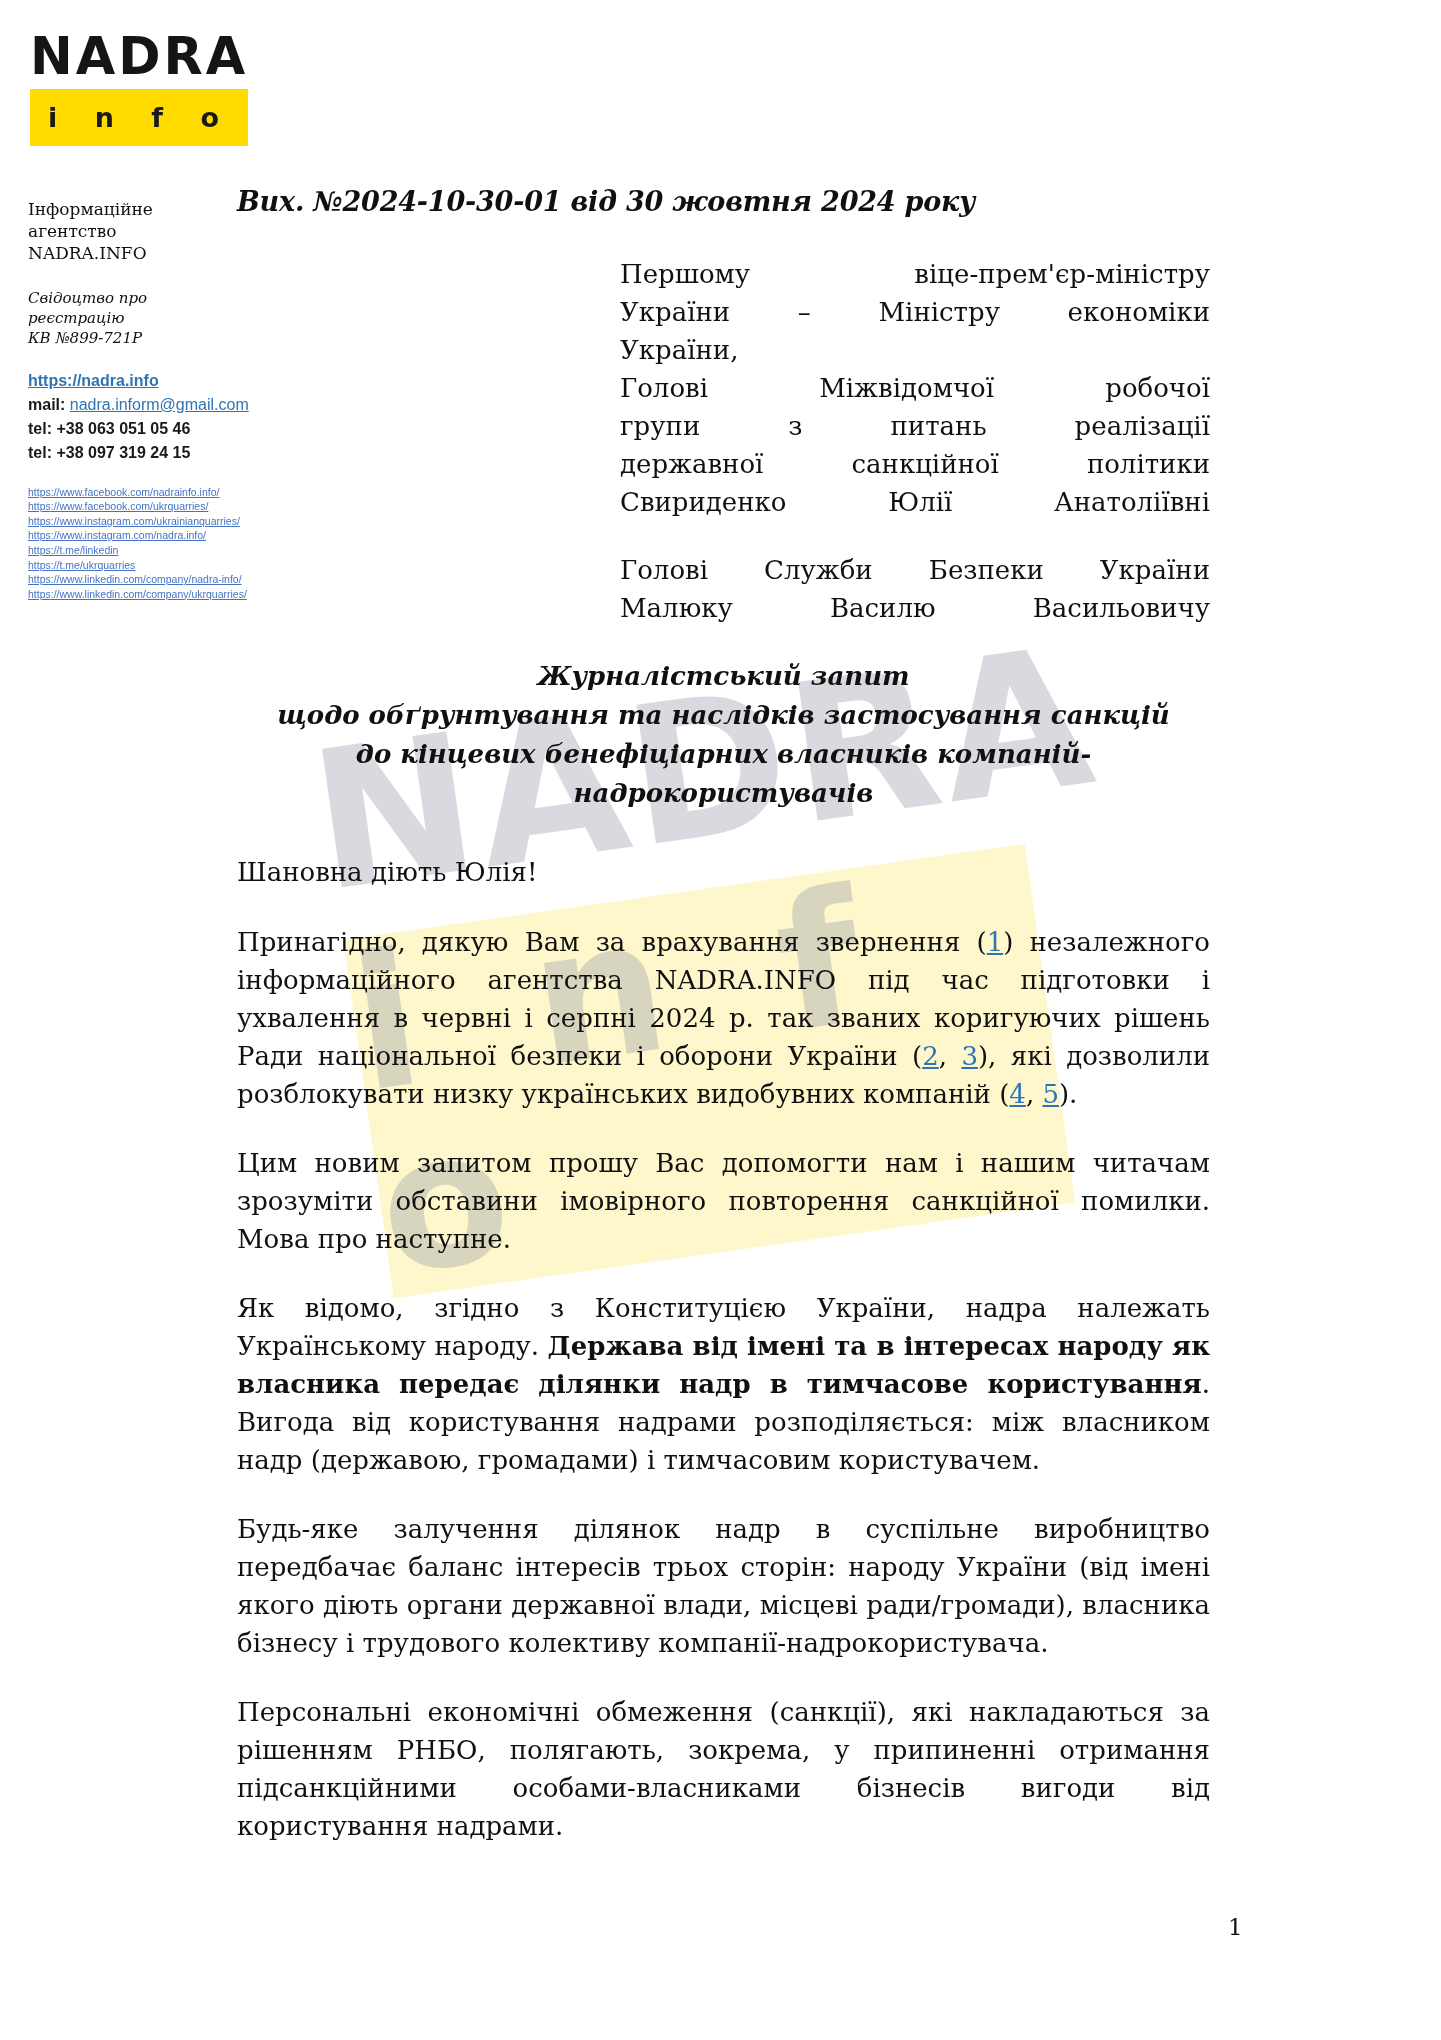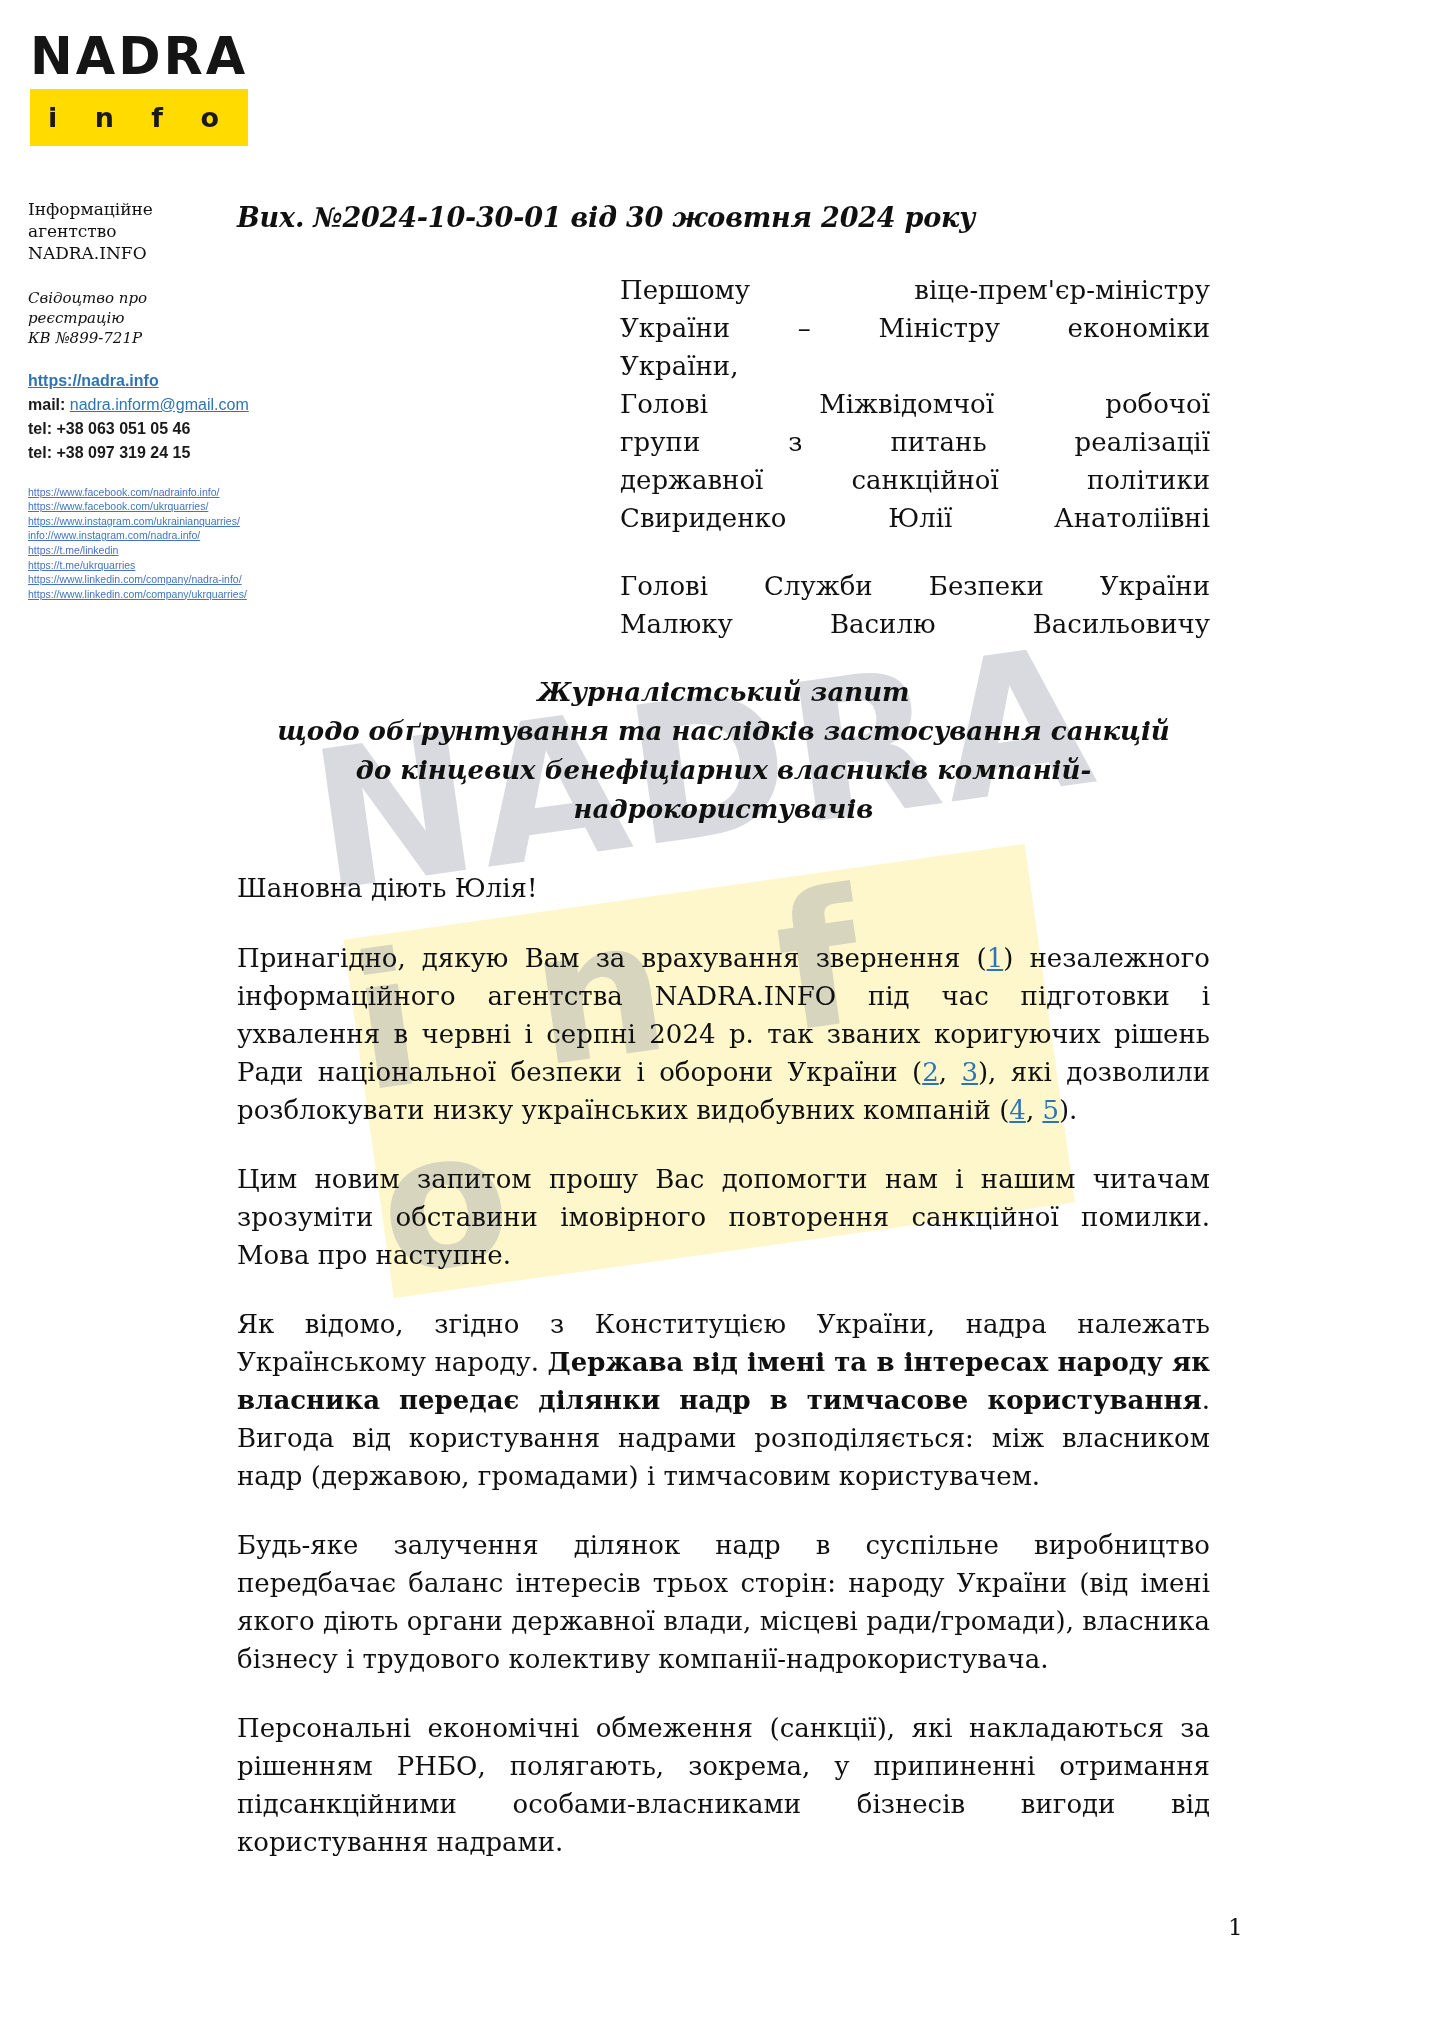--- a/index.html
+++ b/index.html
@@ -27,21 +27,21 @@
   .cert{margin-top:24px;font-style:italic;font-size:15px;line-height:1.34;}
   .contact{margin-top:20px;font-family:"Liberation Sans","DejaVu Sans",sans-serif;font-size:16px;line-height:1.5;
            font-weight:700;color:#1a1a1a;white-space:nowrap;}
   .contact a{color:var(--link,#2E74B5);text-decoration:underline;}
   .contact .site{font-weight:700;}
   .contact .maillink{font-weight:400;}
   .socials{margin-top:20px;font-family:"Liberation Sans","DejaVu Sans",sans-serif;font-size:10.5px;line-height:14.6px;}
   .socials a{display:block;color:var(--linkLight,#4472C4);text-decoration:underline;white-space:nowrap;}
 
   
-  .content{position:absolute;left:237px;top:202px;width:973px;z-index:1;}
+  .content{position:absolute;left:237px;top:186px;width:973px;z-index:1;}
   .ref-line{font-size:27px;font-weight:700;font-style:italic;letter-spacing:-0.2px;}
   .addressee{margin-top:38px;margin-left:383px;width:590px;font-size:26px;line-height:38px;}
   .a-line{text-align:left;}
   .a-line.just{text-align:justify;text-align-last:justify;}
   .a-line.bold{font-weight:400;}
   .a-line.gap{margin-top:30px;}
   .doc-title{margin-top:30px;text-align:center;font-style:italic;font-weight:700;font-size:26px;line-height:39px;}
   .greeting{margin-top:40px;font-size:26px;line-height:39px;}
   .para{margin:31px 0 0 0;font-size:26px;line-height:38px;text-align:justify;}
   .para a{color:var(--link,#2E74B5);text-decoration:underline;}
@@ -77,21 +77,21 @@
     <div class="contact">
       <div><a class="site" href="#">https://nadra.info</a></div>
       <div><span>mail: </span><a class="maillink" href="#">nadra.inform@gmail.com</a></div>
       <div>tel: +38 063 051 05 46</div>
       <div>tel: +38 097 319 24 15</div>
     </div>
     <div class="socials" id="socials">
         <a href="#">https://www.facebook.com/nadrainfo.info/</a>
         <a href="#">https://www.facebook.com/ukrquarries/</a>
         <a href="#">https://www.instagram.com/ukrainianquarries/</a>
-        <a href="#">info://www.instagram.com/nadra.info/</a>
+        <a href="#">https://www.instagram.com/nadra.info/</a>
         <a href="#">https://t.me/linkedin</a>
         <a href="#">https://t.me/ukrquarries</a>
         <a href="#">https://www.linkedin.com/company/nadra-info/</a>
         <a href="#">https://www.linkedin.com/company/ukrquarries/</a>
       </div>
   </aside>
 
   <main class="content">
     <div class="ref-line">Вих. №2024-10-30-01 від 30 жовтня 2024 року</div>
 

